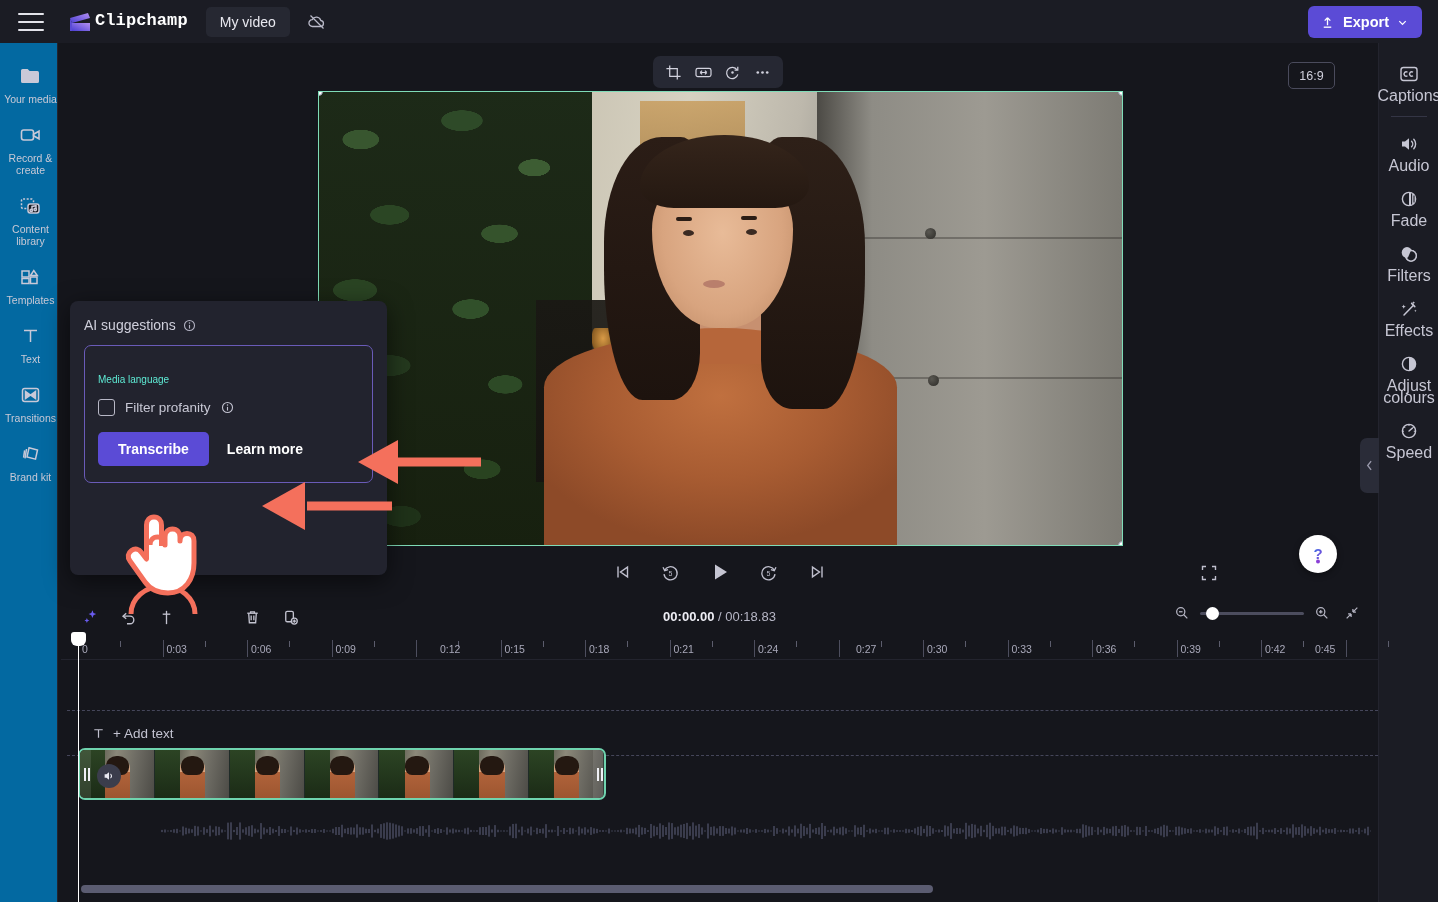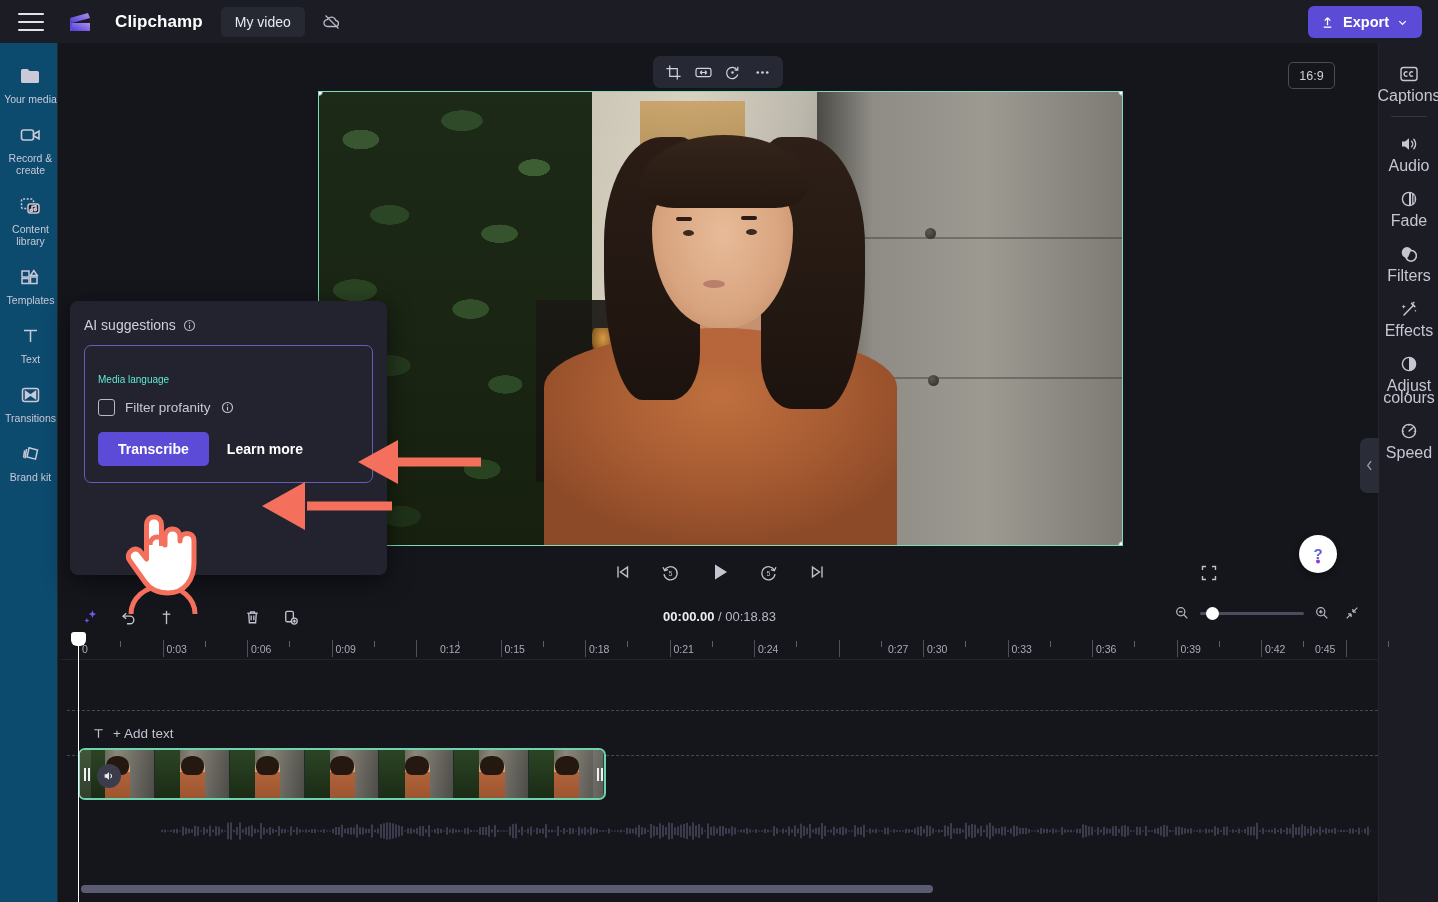--- a/index.html
+++ b/index.html
@@ -13,41 +13,41 @@
   #app { position: relative; width: 1438px; height: 902px; background: #15161c; }
 
   
   #header {
     position: absolute; left: 0; top: 0; width: 1438px; height: 43px;
     background: #1b1c24; display: flex; align-items: center;
   }
   .hamburger { width: 26px; height: 18px; margin-left: 18px; cursor: pointer;
     display: flex; flex-direction: column; justify-content: space-between; }
   .hamburger i { display:block; height: 2px; background: #e3e3ea; border-radius: 1px; }
-  .brand { display: flex; align-items: center; margin-left: 24px; gap: 23px; }
+  .brand { display: flex; margin-left: 24px; gap: 3px; font-family: Liberation Mono, monospace; }
   .brand-logo { width: 24px; height: 22px; position: relative; }
   .brand-name { font-size: 17px; font-weight: 600; color: #ffffff; letter-spacing: .1px; }
   .proj-chip {
     margin-left: 18px; height: 30px; padding: 0 14px; border-radius: 5px;
     background: #262832; display: flex; align-items: center;
     font-size: 14px; color: #e9e9f0; cursor: pointer;
   }
   .cloud-btn { margin-left: 10px; width: 34px; height: 30px; display:flex;
     align-items:center; justify-content:center; border-radius: 5px; cursor: pointer; }
   .export-btn {
     position: absolute; right: 16px; top: 6px;
     height: 32px; padding: 0 14px 0 12px; border-radius: 6px;
     background: #5b4bd6; color: #fff; display: flex; align-items: center; gap: 8px;
     font-size: 14.5px; font-weight: 600; cursor: pointer; border: none;
   }
 
   
   #left-rail {
     position: absolute; left: 0; top: 43px; width: 58px; height: 859px;
-    background: #0c4a6e; border-right: 1px solid #23242e;
+    background: #0369a1; border-right: 1px solid #23242e;
     padding-top: 12px;
   }
   .rail-item {
     width: 61px; padding: 9px 2px 9px; display: flex; flex-direction: column;
     align-items: center; gap: 5px; cursor: pointer;
   }
   .rail-label { font-size: 10.5px; color: #c9c9d6; text-align: center; line-height: 12px; }
 
   
   #right-rail {
@@ -661,21 +661,21 @@
         <div class="tick minor" style="left: 566.25px;"></div>
         <div class="tlabel" style="left: 528px;">0:18</div>
         <div class="tick" style="left: 608.5px;"></div>
         <div class="tick minor" style="left: 650.75px;"></div>
         <div class="tlabel" style="left: 612.5px;">0:21</div>
         <div class="tick" style="left: 693px;"></div>
         <div class="tick minor" style="left: 735.25px;"></div>
         <div class="tlabel" style="left: 697px;">0:24</div>
         <div class="tick" style="left: 777.5px;"></div>
         <div class="tick minor" style="left: 819.75px;"></div>
-        <div class="tlabel" style="left: 827px;">0:27</div>
+        <div class="tlabel" style="left: 795px;">0:27</div>
         <div class="tick" style="left: 862px;"></div>
         <div class="tick minor" style="left: 904.25px;"></div>
         <div class="tlabel" style="left: 866px;">0:30</div>
         <div class="tick" style="left: 946.5px;"></div>
         <div class="tick minor" style="left: 988.75px;"></div>
         <div class="tlabel" style="left: 950.5px;">0:33</div>
         <div class="tick" style="left: 1031px;"></div>
         <div class="tick minor" style="left: 1073.25px;"></div>
         <div class="tlabel" style="left: 1035px;">0:36</div>
         <div class="tick" style="left: 1115.5px;"></div>

